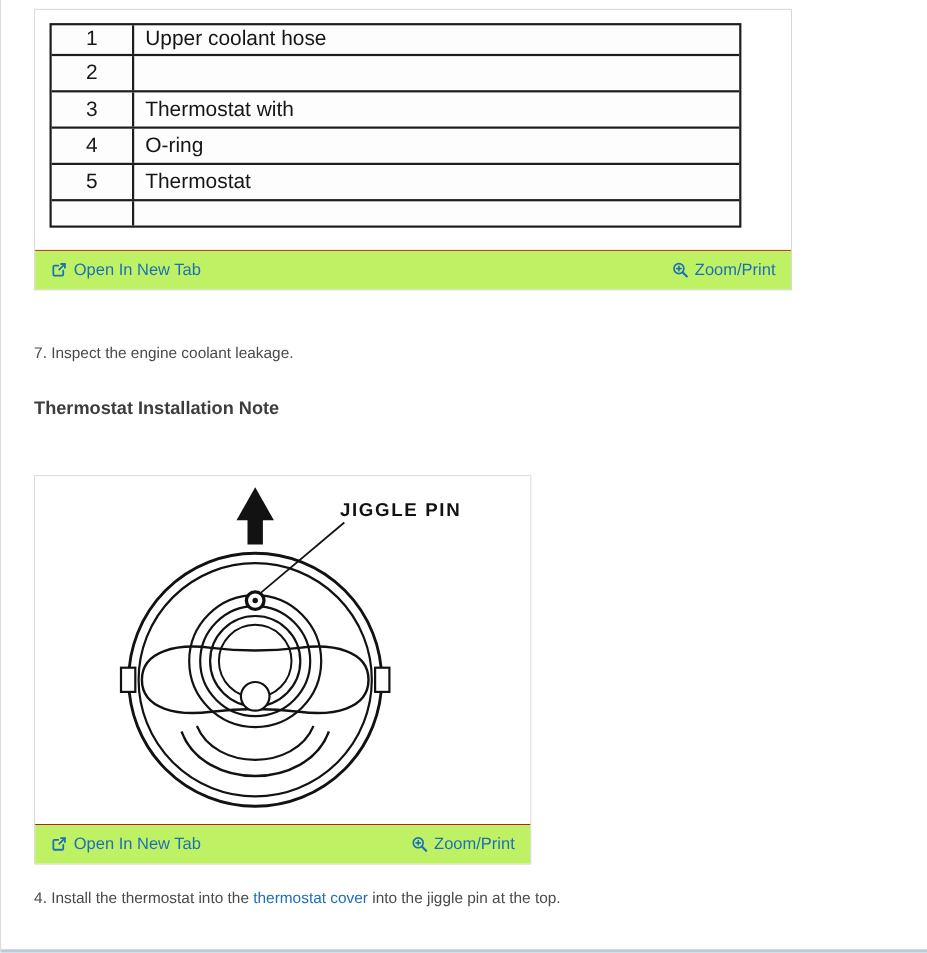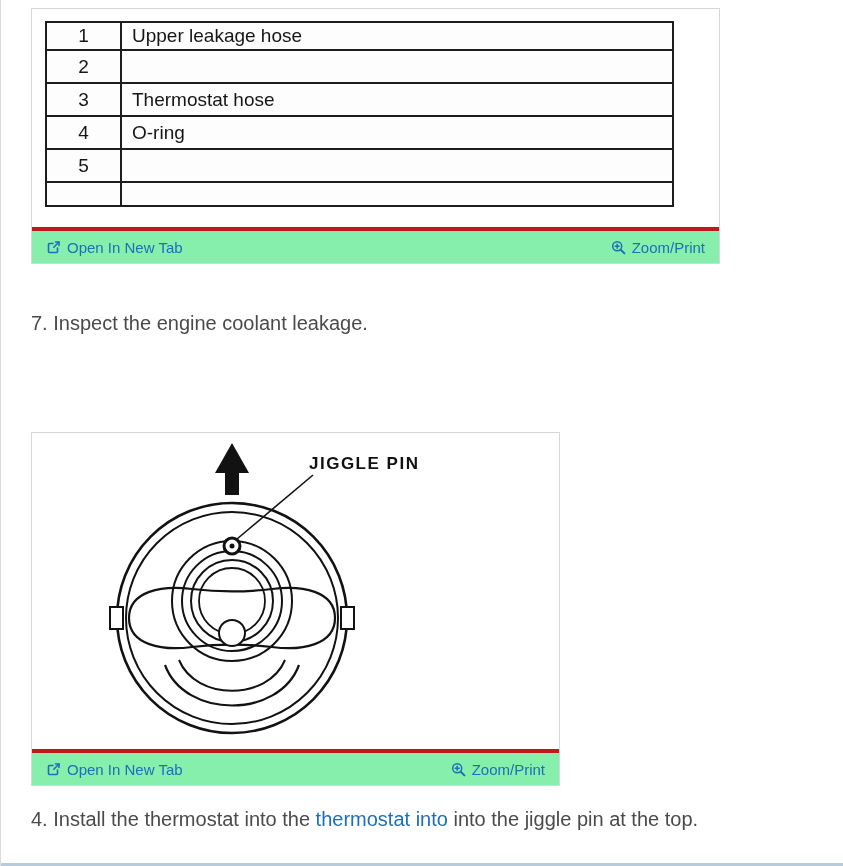--- a/index.html
+++ b/index.html
@@ -10,29 +10,29 @@
     overflow: hidden;
     font-family: "Liberation Sans", sans-serif;
     color: var(--text, #4a4a4a);
   }
   .page { position: absolute; inset: 0; border-left: 1px solid #dcdcdc; }
   .bottom-rule { position: absolute; left: 0; right: 0; bottom: 0; height: 3px; background: #b9cbd9; }
 
   
   .figure-card { position: absolute; border: 1px solid #d7d7d7; background: #ffffff; }
   .card1 { left: 30px; top: 8px; width: 689px; }
-  .card2 { left: 30px; top: 432px; width: 529px; }
+  .card2 { left: 30px; top: 432px; width: 452px; }
   .figure-body { position: relative; background: #ffffff; }
   .figure-body.body1 { height: 218px; }
   .figure-body.body2 { height: 316px; }
 
   .figure-toolbar {
     height: 36px;
-    border-top: 4px solid #b91c1c;
-    background: #86efac;
+    border-top: 1px solid #b91c1c;
+    background: #bef264;
     display: flex; justify-content: space-between; align-items: center;
     padding: 0 14px;
   }
   .tool-link {
     display: inline-flex; align-items: center; gap: 6px;
     color: var(--accent, #1d6fb8);
     font-size: 15px;
     text-decoration: none;
     cursor: pointer;
     line-height: 1;
@@ -60,51 +60,52 @@
 
   
   .drawing-wrap { position: absolute; inset: 0; }
   .jiggle-label {
     position: absolute; left: 277px; top: 21px;
     font-size: 17px; font-weight: 700; letter-spacing: 1.5px;
     color: #121212; white-space: nowrap;
   }
 
   
-  .step-text { position: absolute; left: 30px; font-size: 20px; color: var(--text, #4a4a4a); }
+  .step-text { position: absolute; left: 30px; font-size: 14px; color: var(--text, #4a4a4a); }
   .step7 { top: 312px; }
   .section-heading { position: absolute; left: 30px; top: 362px; font-size: 16.5px; font-weight: 700; color: #3d3d3d; }
   .step1 { top: 808px; }
   .inline-link { color: var(--accent, #1d6fb8); text-decoration: none; cursor: pointer; }
 </style>
 </head>
 <body>
 
 <div class="page">
 
   <div class="figure-card card1">
     <div class="figure-body body1">
       <div class="scan-table">
         <div class="scan-row first">
           <div class="scan-num">1</div>
-          <div class="scan-label">Upper leakage hose</div>
+          <div class="scan-label">Upper coolant hose</div>
         </div>
         <div class="scan-row">
           <div class="scan-num">2</div>
         </div>
         <div class="scan-row">
           <div class="scan-num">3</div>
-          <div class="scan-label">Thermostat hose</div>
+          <div class="scan-label">Thermostat with</div>
         </div>
         <div class="scan-row">
           <div class="scan-num">4</div>
           <div class="scan-label">O-ring</div>
         </div>
         <div class="scan-row">
           <div class="scan-num">5</div>
+          <div class="scan-label">Thermostat</div>
         </div>
         <div class="scan-empty">
           <div class="scan-num"></div>
         </div>
       </div>
     </div>
     <div class="figure-toolbar">
       <a class="tool-link">
         <span>
           <svg width="15" height="15" viewBox="0 0 15 15" fill="none" stroke="#1d6fb8" stroke-width="1.6" stroke-linecap="round" stroke-linejoin="round">
@@ -124,20 +125,21 @@
             <line x1="4.2" y1="6.2" x2="8.2" y2="6.2"></line>
           </svg>
         </span>
         <span>Zoom/Print</span>
       </a>
     </div>
   </div>
 
   <p class="step-text step7">7. Inspect the engine coolant leakage.</p>
 
+  <h3 class="section-heading">Thermostat Installation Note</h3>
 
   <div class="figure-card card2">
     <div class="figure-body body2">
       <div class="drawing-wrap">
         <svg width="543" height="314" viewBox="0 0 543 314">
 
           <g>
             <polygon points="183,40 217,40 200,10" fill="#121212"></polygon>
             <rect x="193" y="38" width="14" height="24" fill="#121212"></rect>
           </g>
@@ -188,16 +190,16 @@
             <line x1="9.7" y1="9.7" x2="13.4" y2="13.4" stroke-width="2"></line>
             <line x1="6.2" y1="4.2" x2="6.2" y2="8.2"></line>
             <line x1="4.2" y1="6.2" x2="8.2" y2="6.2"></line>
           </svg>
         </span>
         <span>Zoom/Print</span>
       </a>
     </div>
   </div>
 
-  <p class="step-text step1"><span>4. Install the thermostat into the </span><a class="inline-link">thermostat into</a><span> into the jiggle pin at the top.</span></p>
+  <p class="step-text step1"><span>4. Install the thermostat into the </span><a class="inline-link">thermostat cover</a><span> into the jiggle pin at the top.</span></p>
 
   <div class="bottom-rule"></div>
 </div>
 
 </body></html>

